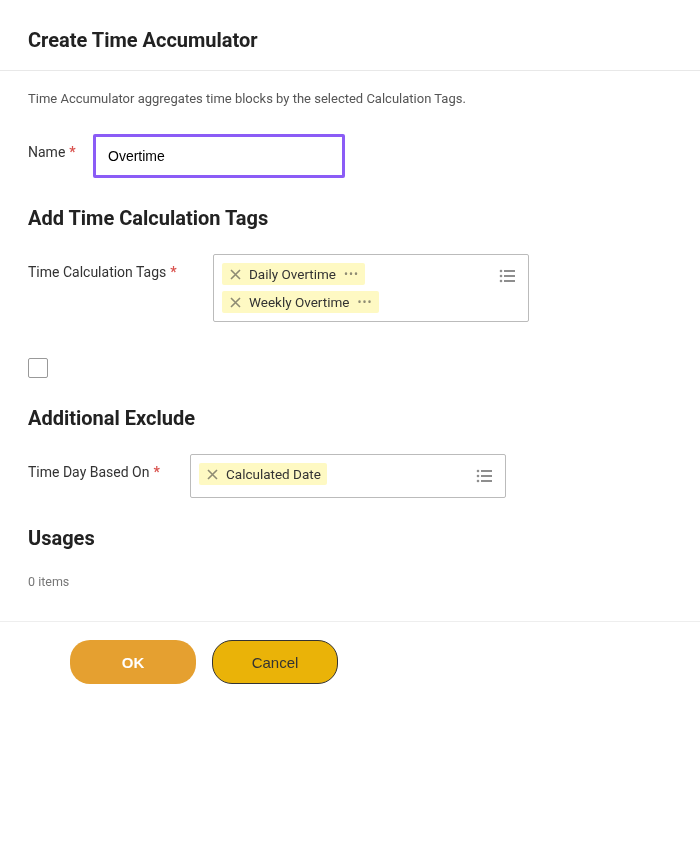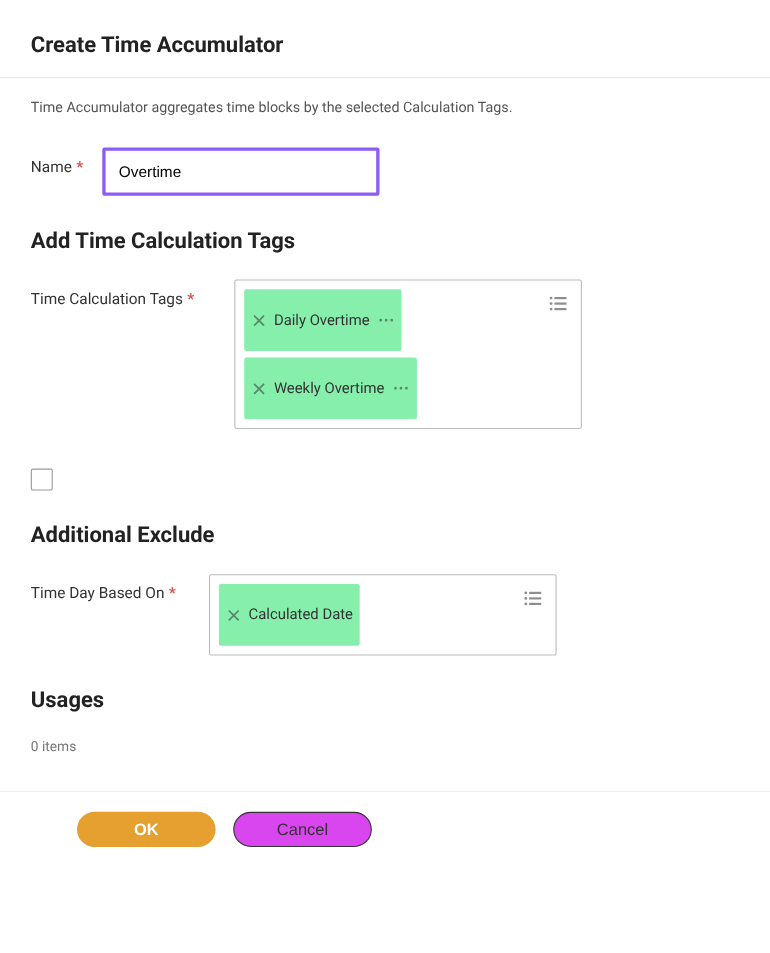--- a/index.html
+++ b/index.html
@@ -76,23 +76,23 @@
       padding: 8px 40px 2px 8px;
       position: relative;
       min-height: 44px;
       display: flex;
       flex-wrap: wrap;
       align-content: flex-start;
     }
     .chip {
       display: inline-flex;
       align-items: center;
-      background: #86efac;
-      border-radius: 2px;
-      padding: 20px 6px;
+      background: #fef9c3;
+      border-radius: 2px;
+      padding: 3px 6px;
       margin: 0 6px 6px 0;
       font-size: 13.5px;
       color: #333;
     }
     .chip-x {
       width: 14px;
       height: 14px;
       margin-right: 7px;
       opacity: 0.55;
       cursor: pointer;
@@ -149,36 +149,36 @@
       border-top: 1px solid #eee;
       margin-top: 16px;
     }
     .footer {
       padding: 18px 28px 18px 70px;
       display: flex;
       gap: 16px;
     }
     .btn {
       min-width: 126px;
-      height: 32px;
+      height: 44px;
       border-radius: 20px;
       font-size: 15px;
       font-weight: 600;
       cursor: pointer;
       display: inline-flex;
       align-items: center;
       justify-content: center;
     }
     .btn-primary {
       background: #e5a030;
       color: #fff;
       border: none;
     }
     .btn-secondary {
-      background: #d946ef;
+      background: #eab308;
       color: #333;
       border: 1.3px solid #333;
       font-weight: 500;
     }
     svg { display: block; }
   </style>
 </head>
 <body>
 
 <div class="page-header">

